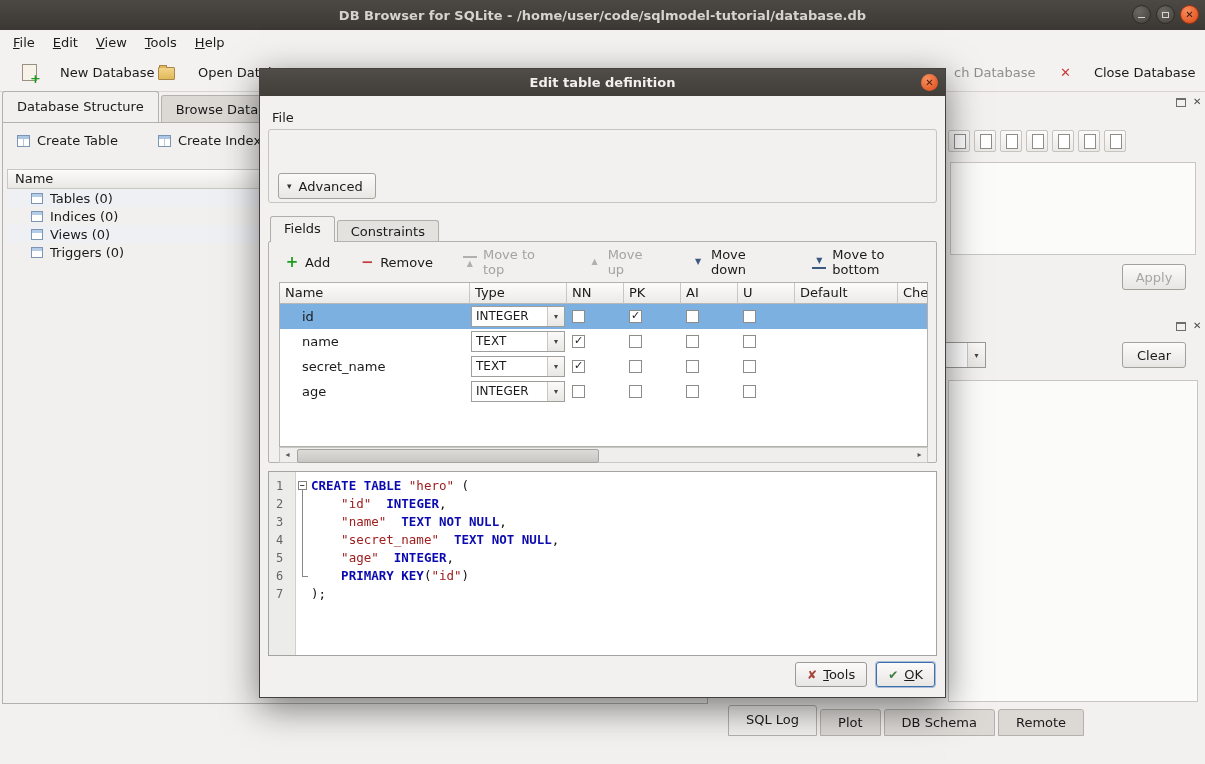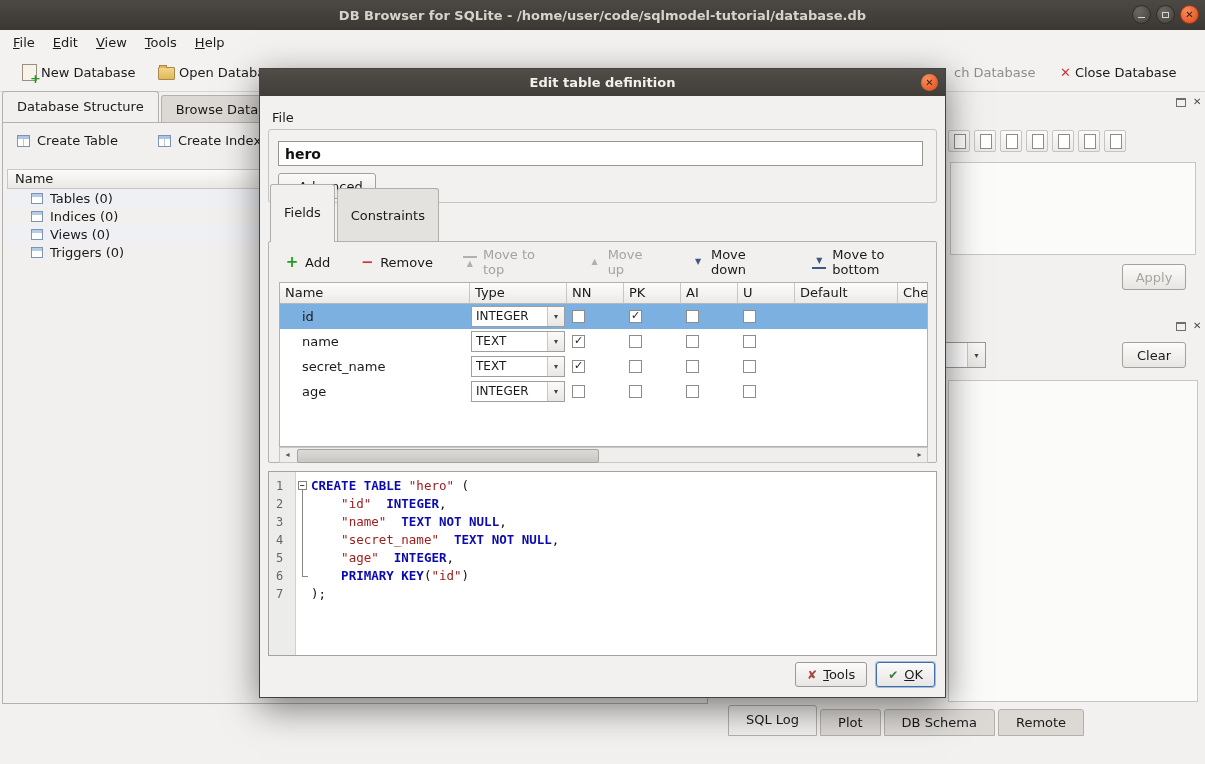--- a/index.html
+++ b/index.html
@@ -21,21 +21,21 @@
   .glyph-x{font-size:10px;color:#3a1505;line-height:1;}
 
   
   .menubar{position:absolute;left:0;top:30px;width:100%;height:24px;background:#f3f2f0;
            display:flex;align-items:center;padding-left:4px;box-sizing:border-box;}
   .menu-item{padding:3px 9px;}
   .mn{display:inline-block;}
   .mn::first-letter{text-decoration:underline;}
   .toolbar{position:absolute;left:0;top:54px;width:100%;height:37px;background:#f3f2f0;
            border-bottom:1px solid #d8d5d1;}
-  .tbtn{position:absolute;top:4px;height:28px;display:flex;align-items:center;gap:4px;
+  .tbtn{position:absolute;top:4px;height:28px;display:flex;align-items:center;gap:23px;
         padding:0 8px;border-radius:3px;white-space:nowrap;}
   .tbtn-dim{color:#908e8a;}
   .icon-newdb{width:13px;height:15px;background:#f7f3e8;border:1px solid #9a9080;position:relative;flex:none;}
   .icon-newdb::after{content:'+';position:absolute;right:-5px;bottom:-6px;color:#1e9e1e;font-weight:bold;font-size:13px;}
   .icon-folder{width:15px;height:11px;background:linear-gradient(#f3d488,#e0b85a);
                border:1px solid #a8894a;border-radius:1px;position:relative;margin-top:3px;flex:none;}
   .icon-folder::before{content:'';position:absolute;top:-3px;left:0;width:6px;height:2px;
                        background:#e0b85a;border:1px solid #a8894a;border-bottom:none;}
   .icon-closedb{color:#c43c3c;font-weight:bold;font-size:13px;}
 
@@ -106,21 +106,21 @@
   .gb-table{position:absolute;left:8px;top:33px;width:669px;height:74px;border:1px solid #c6c4c0;
             border-radius:3px;box-sizing:border-box;}
   .name-input{position:absolute;left:9px;top:11px;width:645px;height:25px;box-sizing:border-box;
               border:1px solid #98968f;background:#fff;padding:0 6px;color:#111;
               font:600 14px "DejaVu Sans","Liberation Sans",sans-serif;}
   .adv-btn{position:absolute;left:9px;top:43px;height:24px;padding:0 12px 0 8px;display:flex;
            align-items:center;gap:7px;background:linear-gradient(#fbfaf9,#e9e7e4);
            border:1px solid #a3a19c;border-radius:3px;}
   .adv-arrow{font-size:9px;color:#333;}
   .dlg-tabs{position:absolute;left:10px;top:121px;height:25px;display:flex;align-items:flex-end;}
-  .dtab{padding:16px 13px;height:21px;line-height:21px;background:#e4e2de;border:1px solid #b0aeaa;
+  .dtab{padding:0 13px;height:21px;line-height:21px;background:#e4e2de;border:1px solid #b0aeaa;
         border-bottom:none;border-radius:3px 3px 0 0;margin-right:2px;}
   .dtab.selected{height:25px;line-height:24px;background:#f1f0ee;position:relative;z-index:2;}
   .gb-fields{position:absolute;left:8px;top:145px;width:669px;height:222px;border:1px solid #b3b1ad;
              border-radius:2px;box-sizing:border-box;background:#f1f0ee;}
   .fields-toolbar{position:absolute;left:12px;top:7px;height:26px;display:flex;gap:22px;align-items:center;}
   .ftbtn{display:flex;align-items:center;gap:6px;padding:2px 4px;}
   .ficon{width:14px;text-align:center;flex:none;box-sizing:border-box;}
   .add-icon{color:#1e9e1e;font-weight:bold;font-size:15px;line-height:14px;}
   .remove-icon{color:#c43c3c;font-weight:bold;font-size:15px;line-height:14px;}
   .move-to-top-icon,.move-up-icon,.move-down-icon,.move-to-bottom-icon{font-size:8px;color:#3c5a80;line-height:10px;}
@@ -302,21 +302,20 @@
     </div>
 
   <div class="dialog">
     <div class="dlg-titlebar">
       <span class="dlg-title">Edit table definition</span>
       <span class="dlg-close">✕</span>
     </div>
     <div class="dlg-body">
       <div class="dlg-label">File</div>
       <div class="gb-table">
-        <input class="name-input" value="hero" style="">
         <div class="adv-btn">
           <span class="adv-arrow">▾</span>
           <span>Advanced</span>
         </div>
       </div>
 
       <div class="dlg-tabs" id="dlg-tabs">
           <div class="dtab selected">Fields</div>
           <div class="dtab">Constraints</div>
         </div>

